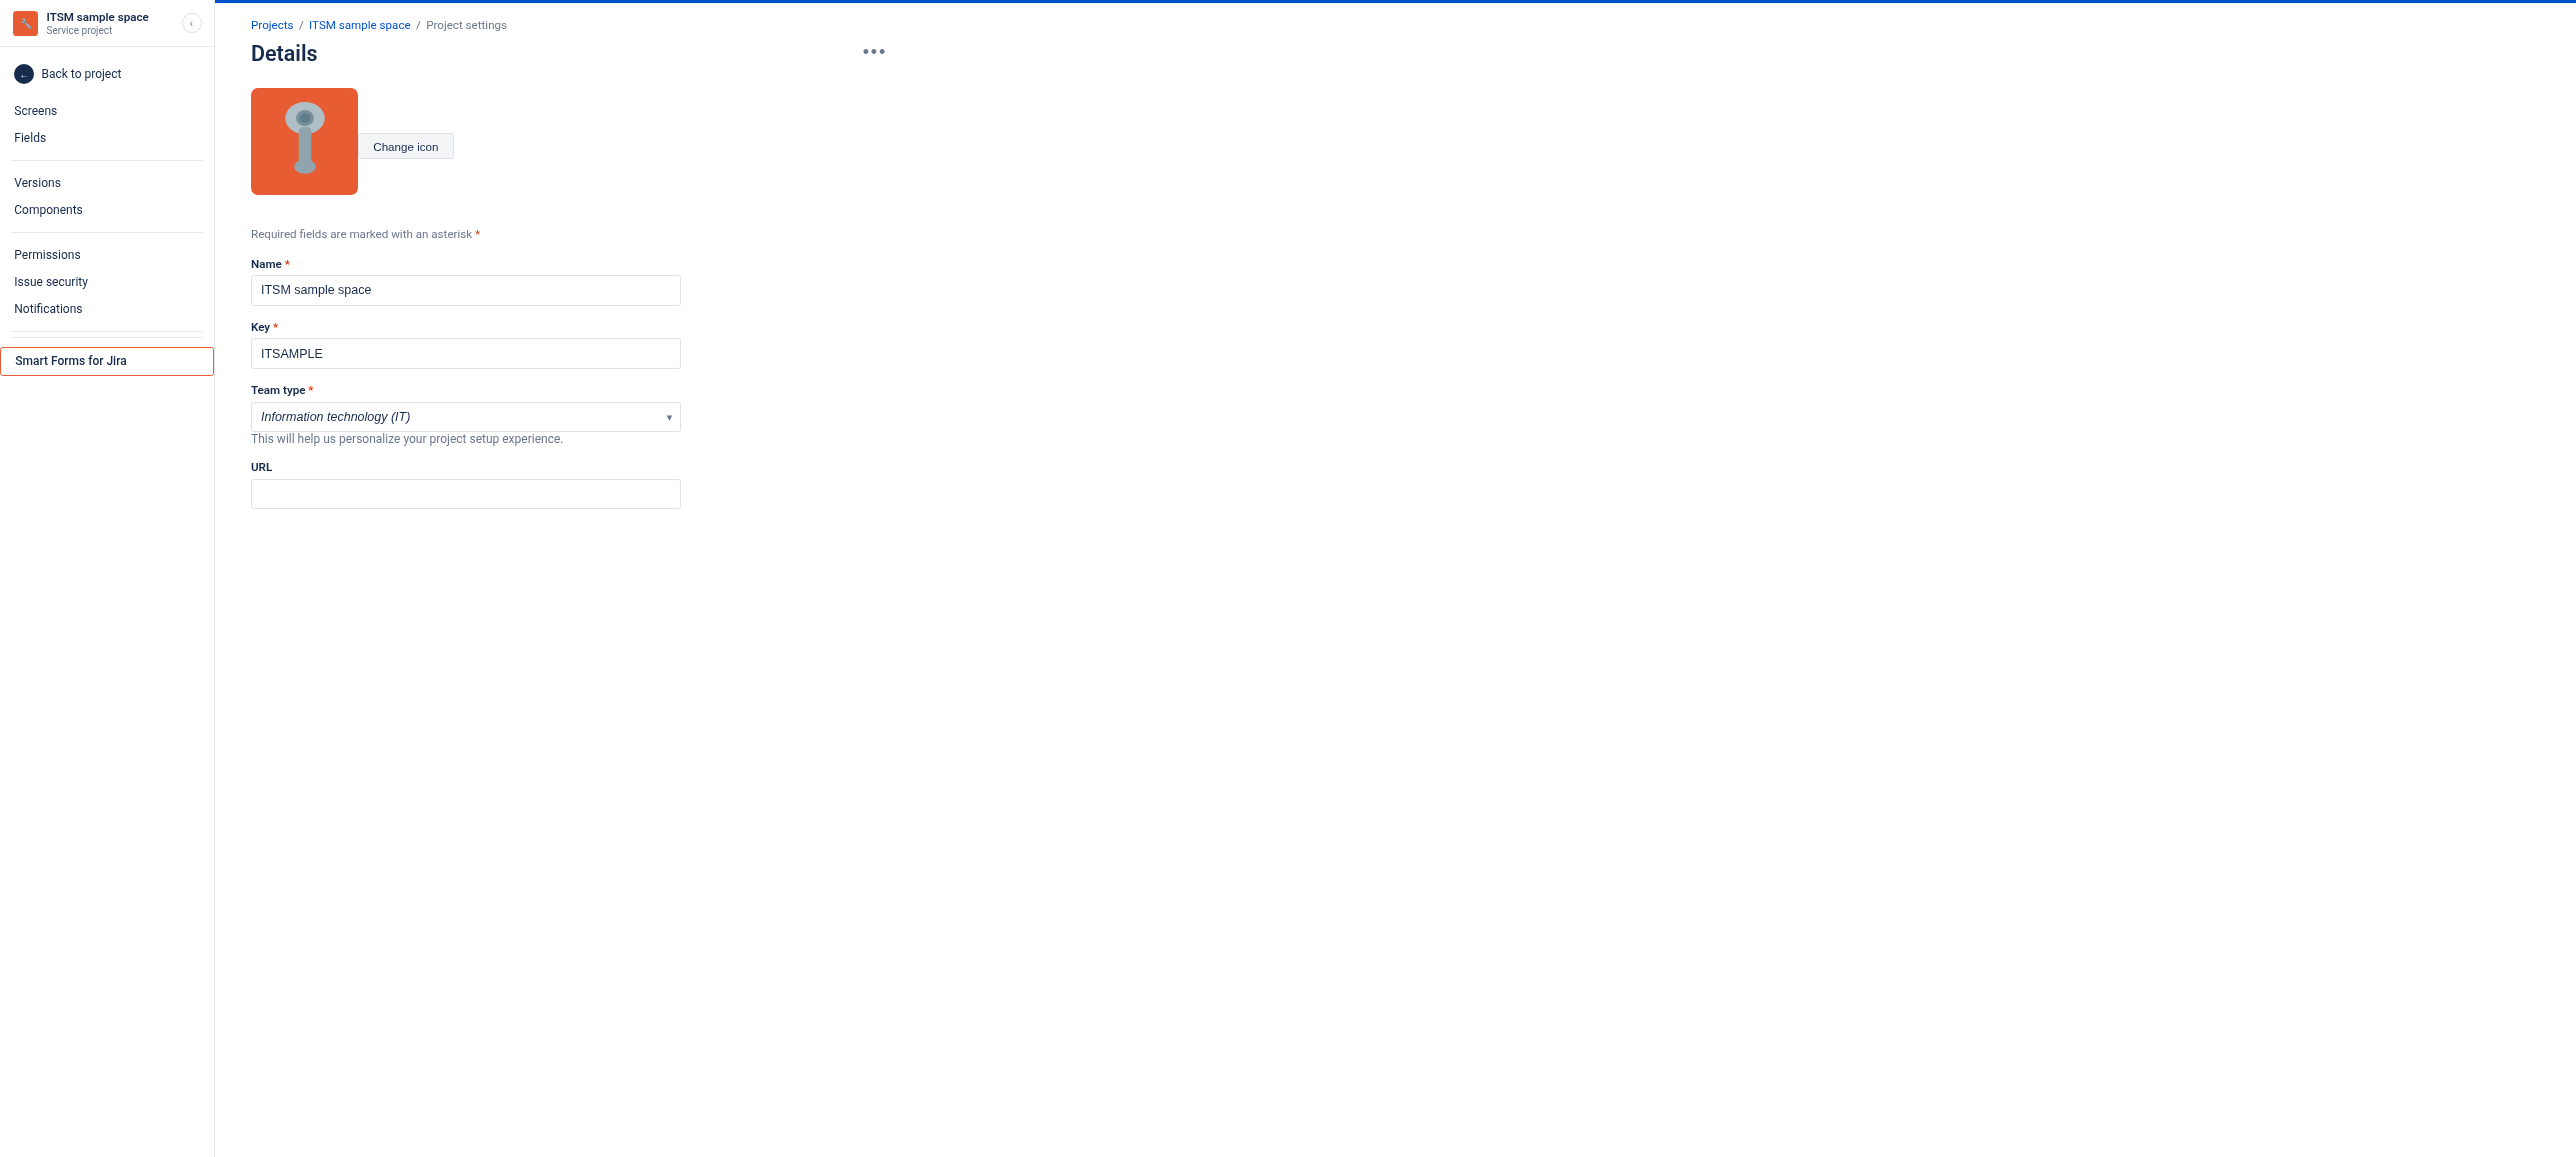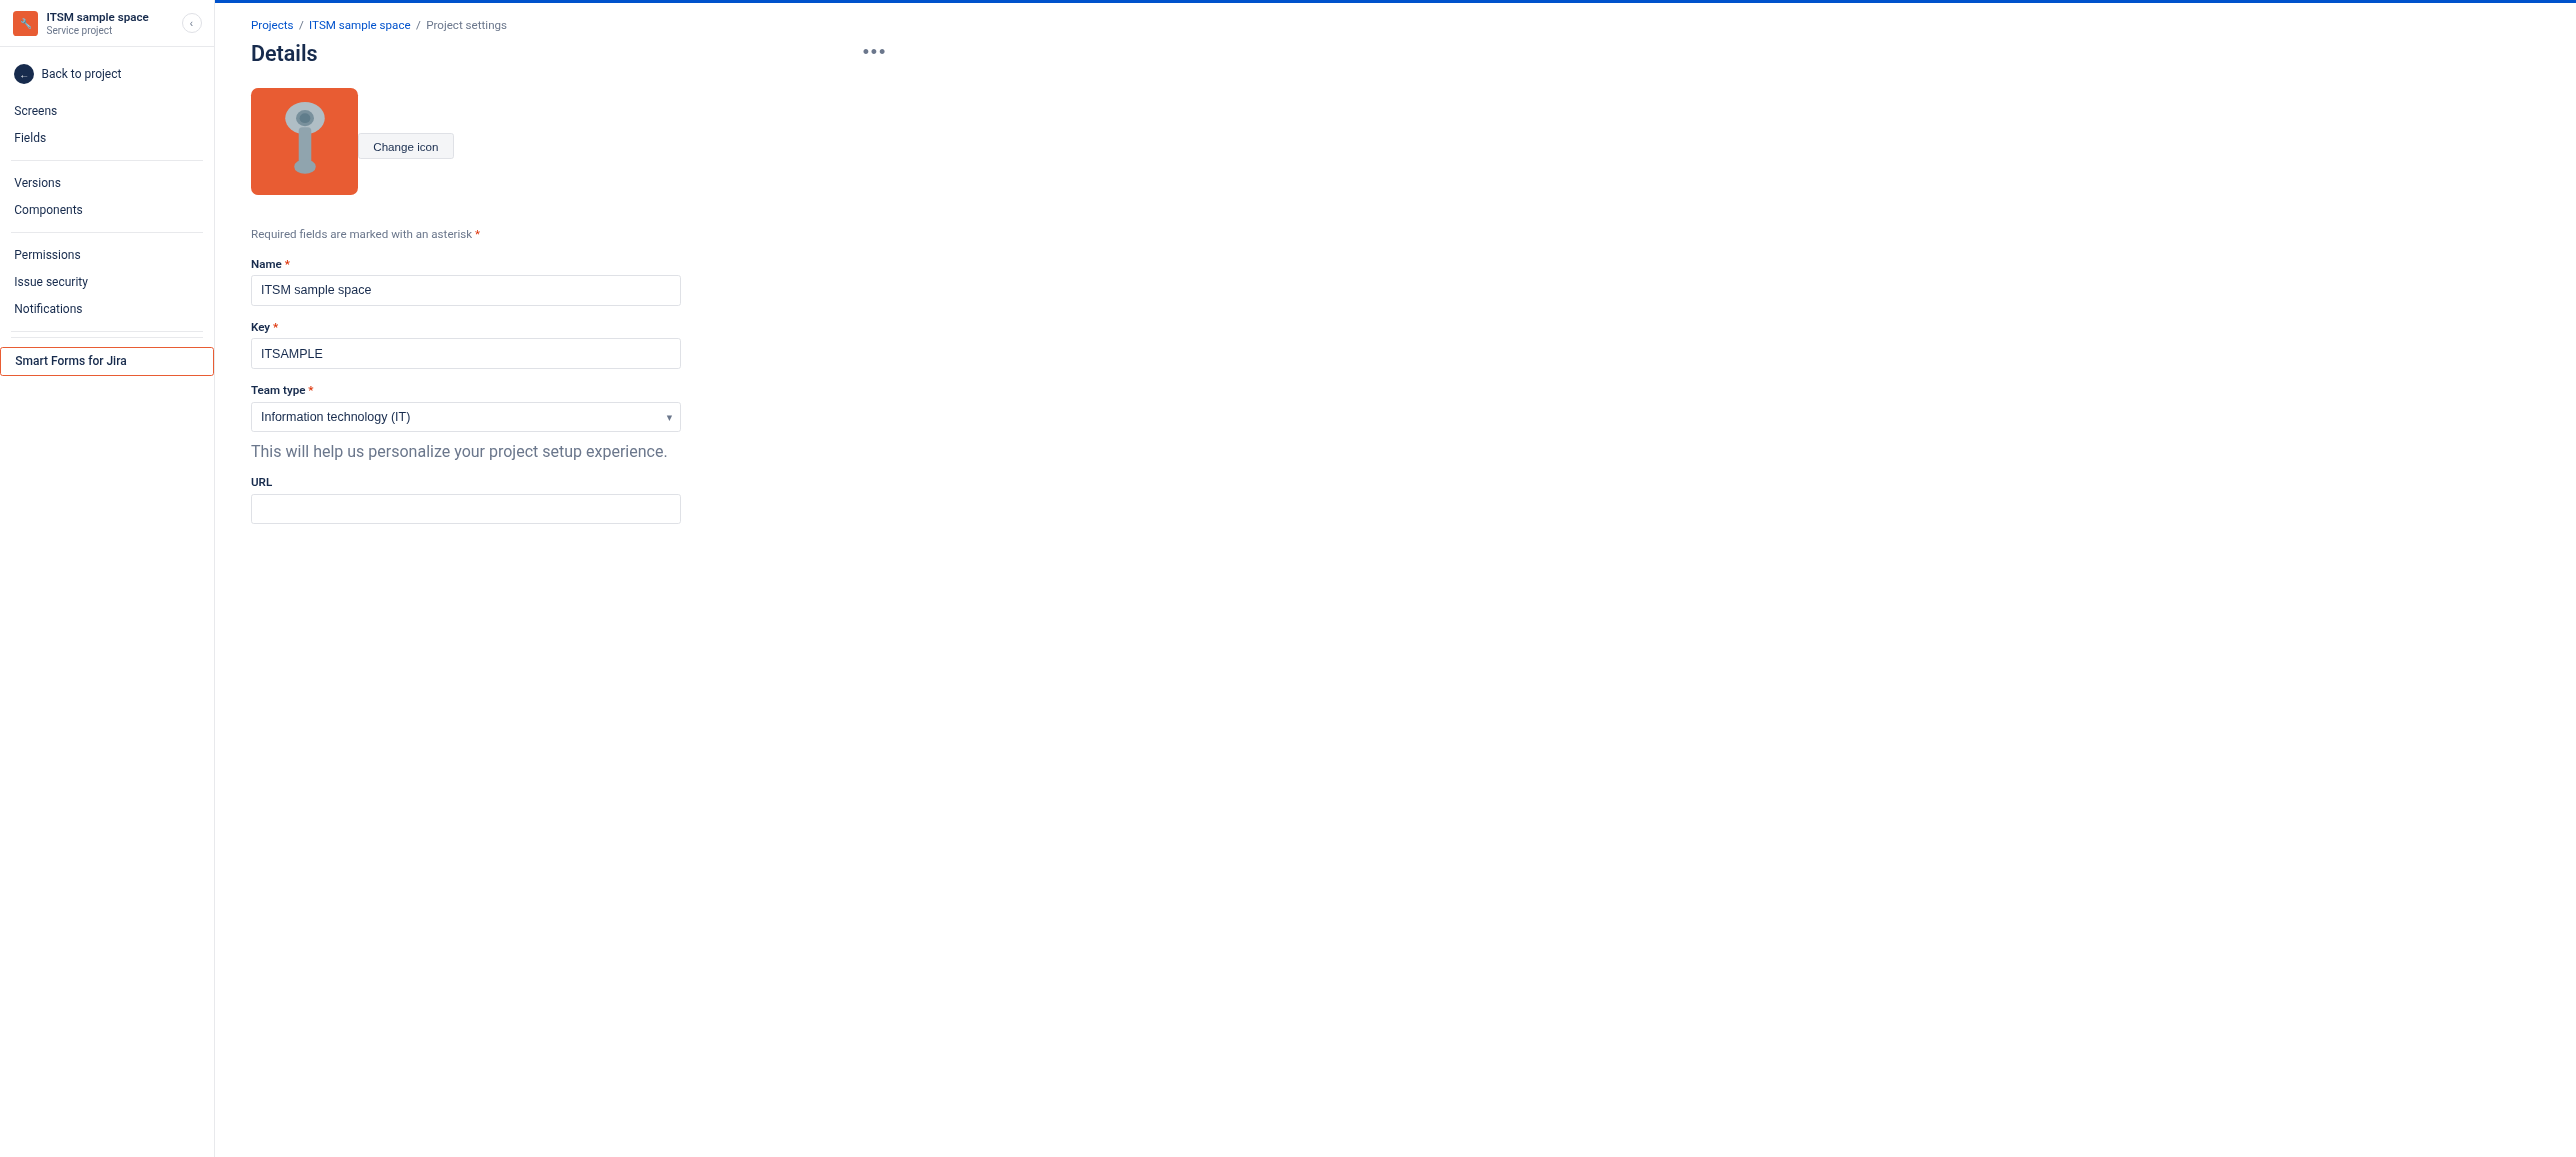--- a/index.html
+++ b/index.html
@@ -50,23 +50,23 @@
 
     
     .form-section { max-width: 430px; }
     .required-note { font-size: 11.6px; color: #6b778c; margin-bottom: 16px; }
     .required-asterisk { color: #de350b; }
 
     .form-group { margin-bottom: 14.3px; }
     .form-label { font-size: 11.6px; font-weight: 600; color: #172b4d; margin-bottom: 4.5px; display: block; }
     .form-input { width: 100%; padding: 7.2px 9px; border: 0.9px solid #dfe1e6; border-radius: 2.7px; font-size: 12.5px; color: #172b4d; background: #fff; outline: none; }
     .form-select-wrap { position: relative; }
-    .form-select { width: 100%; padding: 7.2px 29px 7.2px 9px; border: 0.9px solid #dfe1e6; border-radius: 2.7px; font-size: 12.5px; color: #172b4d; background: #fff; appearance: none; cursor: pointer; }
+    .form-select { width: 100%; padding: 7.2px 29px 7.2px 9px; border: 0.9px solid #dfe1e6; border-radius: 2.7px; font-size: 12.5px; color: #172b4d; background: #fff; appearance: none; cursor: pointer; font-style: italic; }
     .form-select-arrow { position: absolute; right: 9px; top: 50%; transform: translateY(-50%); color: #6b778c; pointer-events: none; font-size: 10.7px; }
-    .form-hint { font-size: 16px; color: #6b778c; margin-top: 10px; }
+    .form-hint { font-size: 12px; color: #6b778c; margin-top: 0; }
   </style>
 </head>
 <body>
 
 <div class="app-layout">
 
   <div class="sidebar">
     <div class="sidebar-header">
       <div class="sidebar-project-icon">
         <svg width="16" height="16" viewBox="0 0 18 18" fill="none" style="font-size:14px">

